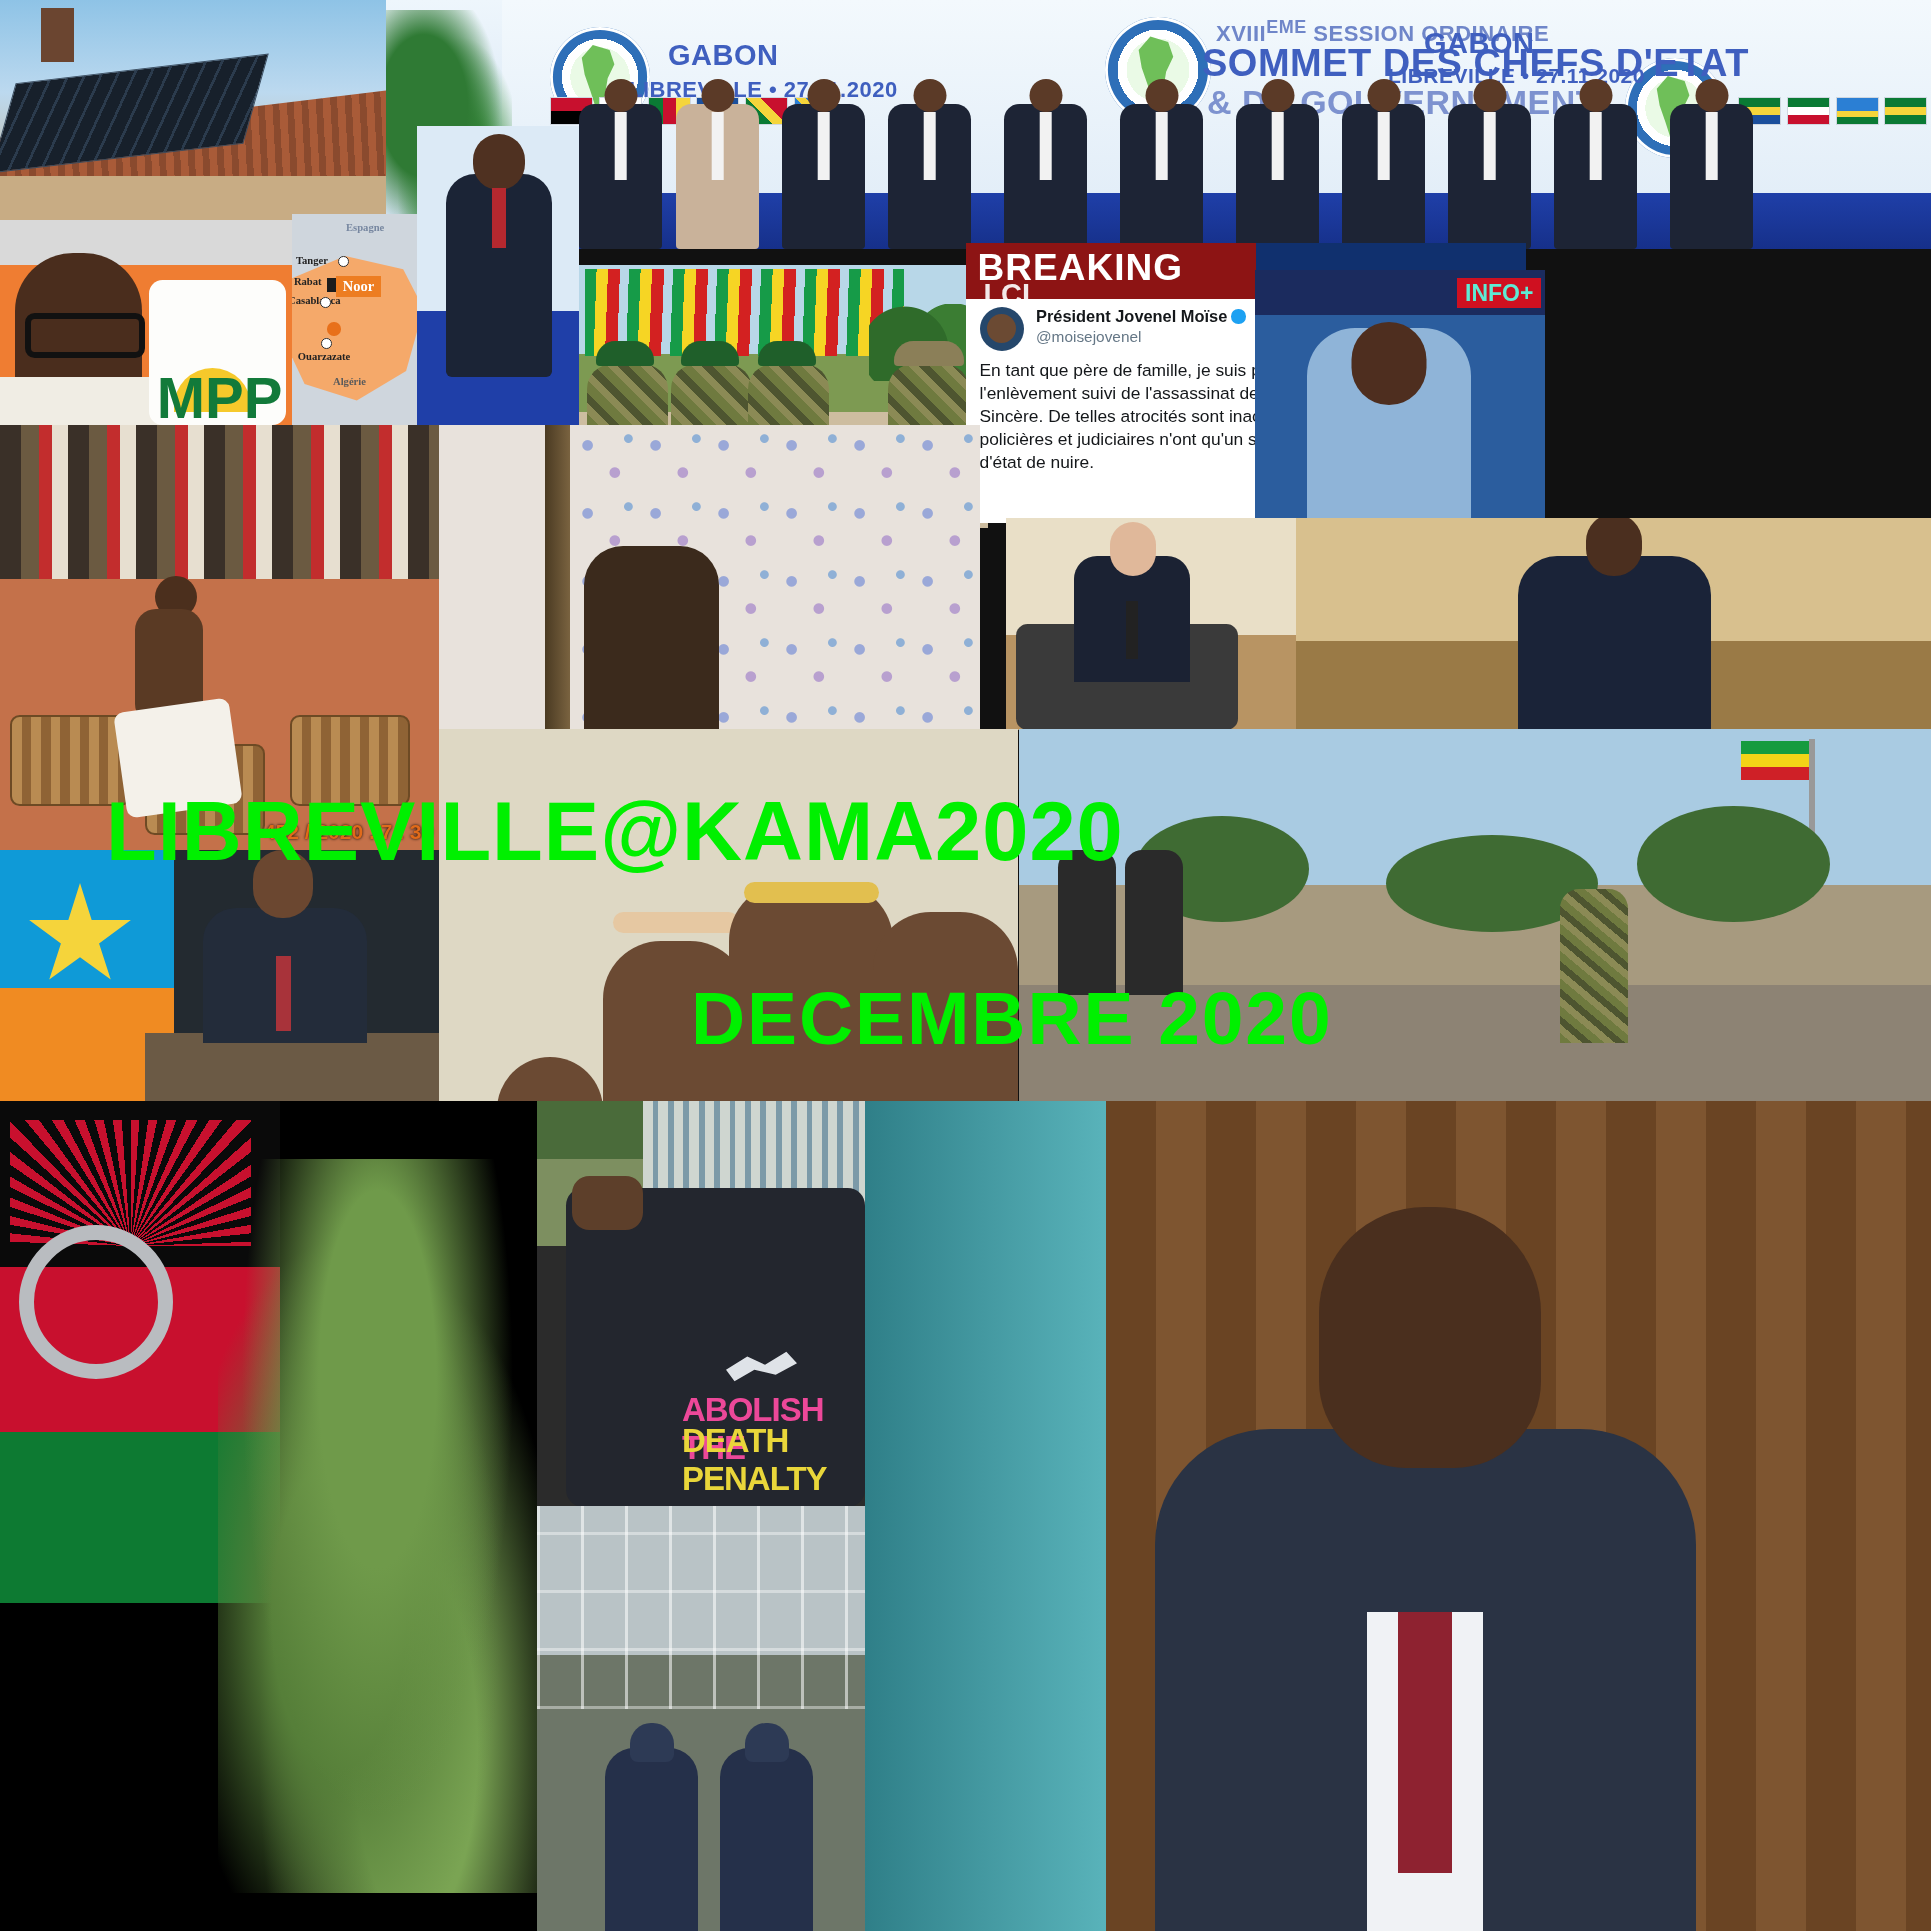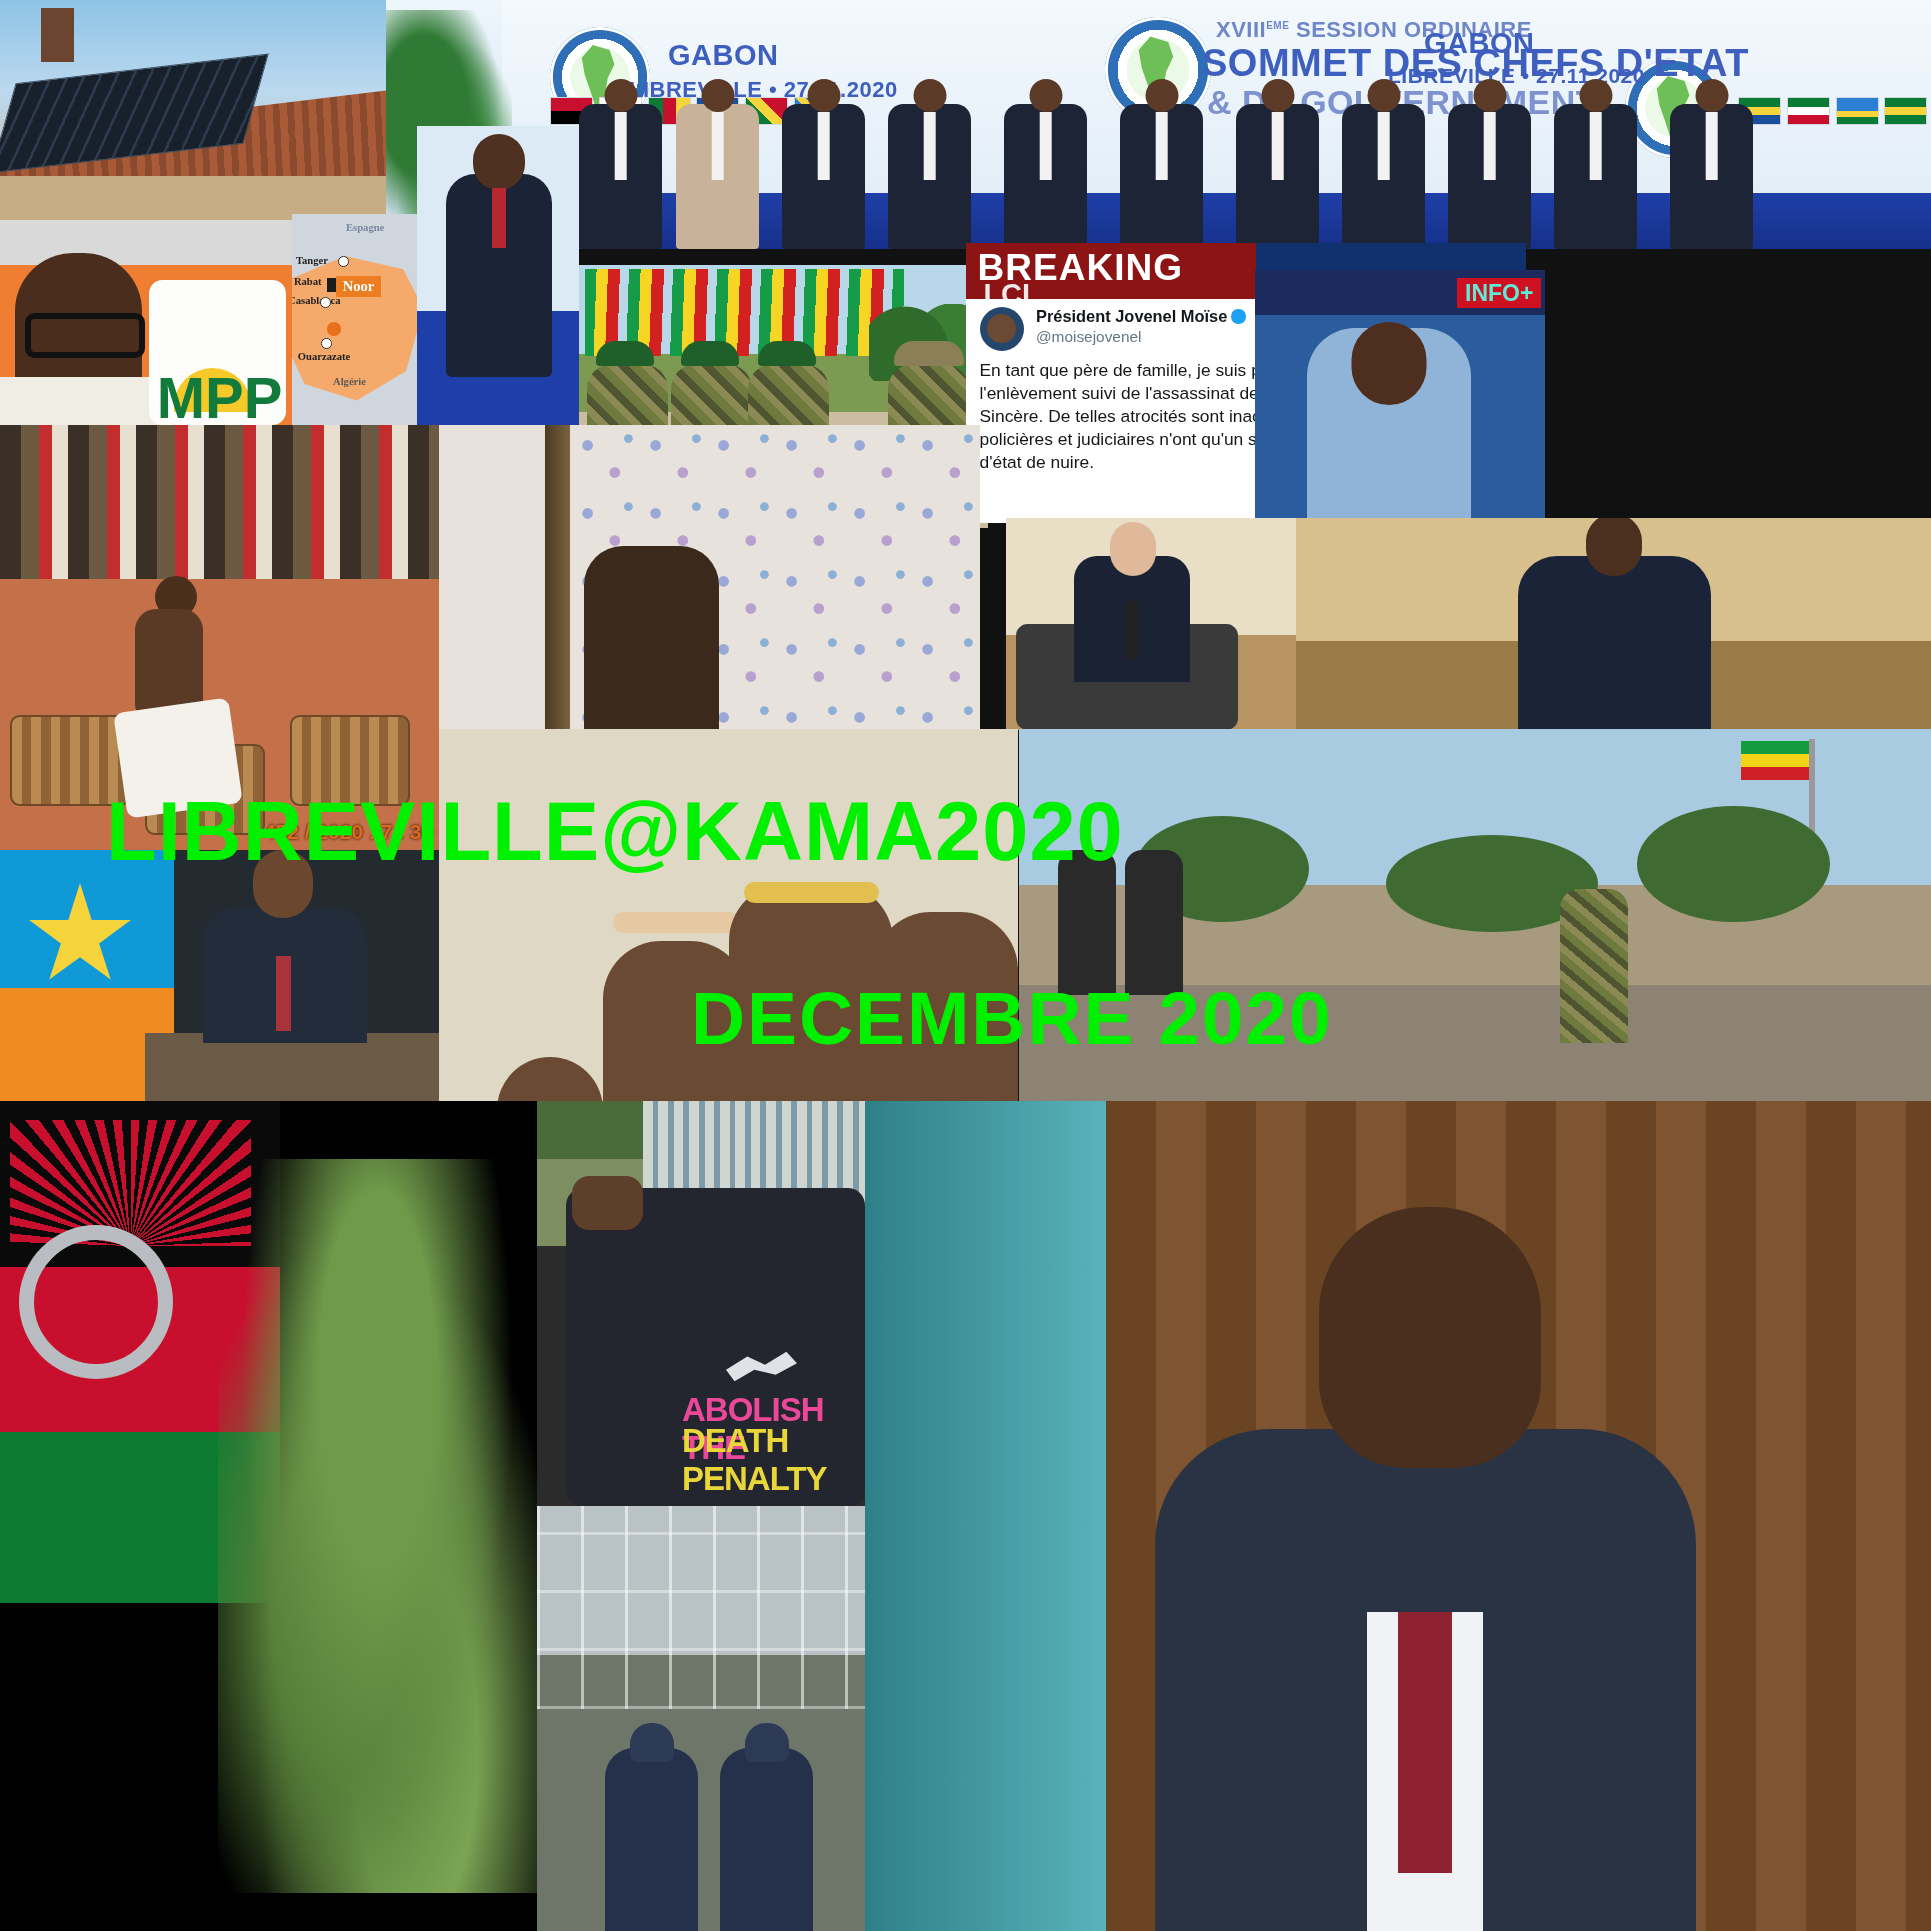--- a/index.html
+++ b/index.html
@@ -225,21 +225,21 @@
         <div class="afr"></div>
       </div>
     <div class="roundel" style="left:1239px;top:58px;width:100px;height:100px;">
         <div class="afr"></div>
       </div>
 
     <div class="stitle" style="left:282px;top:39px;font-size:29px;">GABON</div>
     <div class="stitle" style="left:243px;top:77px;font-size:22px;">LIBREVILLE • 27.11.2020</div>
 
     <div class="stitle" style="left:830px;top:17.4px;font-size:22px;color:#6f86c9;">
-      <span>XVIII</span><sup style="font-size:10px">EME</sup><span> SESSION ORDINAIRE</span>
+      <span>XVIII</span><sup style="font-size:18px">EME</sup><span> SESSION ORDINAIRE</span>
     </div>
     <div class="stitle" style="left:816px;top:42px;font-size:38px;">SOMMET DES CHEFS D'ETAT</div>
     <div class="stitle" style="left:821px;top:83px;font-size:34px;color:#7d92cf;">&amp; DE GOUVERNEMENT</div>
 
     <div class="stitle" style="left:1038px;top:27px;font-size:29px;">GABON</div>
     <div class="stitle" style="left:1002px;top:64px;font-size:21px;">LIBREVILLE • 27.11.2020</div>
 
     <div class="flagrow" style="left:164px;top:97px;">
       <div class="fl" style="background:linear-gradient(180deg,#c8102e 50%,#000 50%);"></div>
       <div class="fl" style="background:#fff;"></div>

